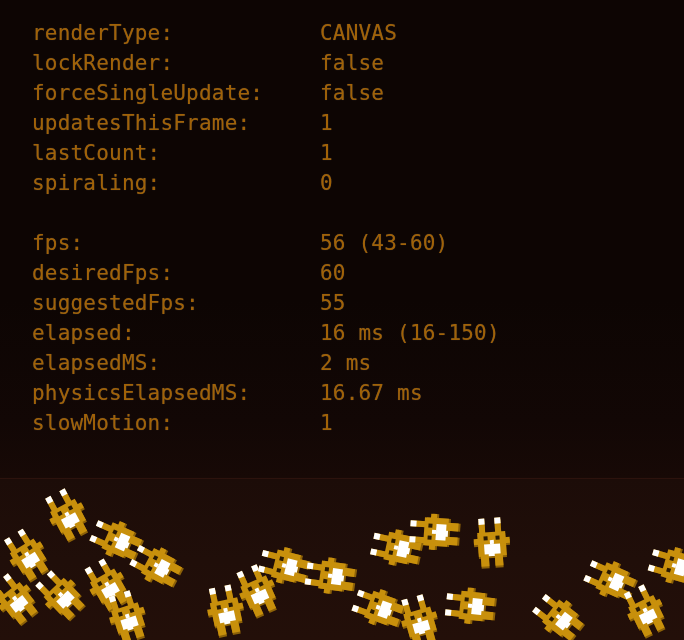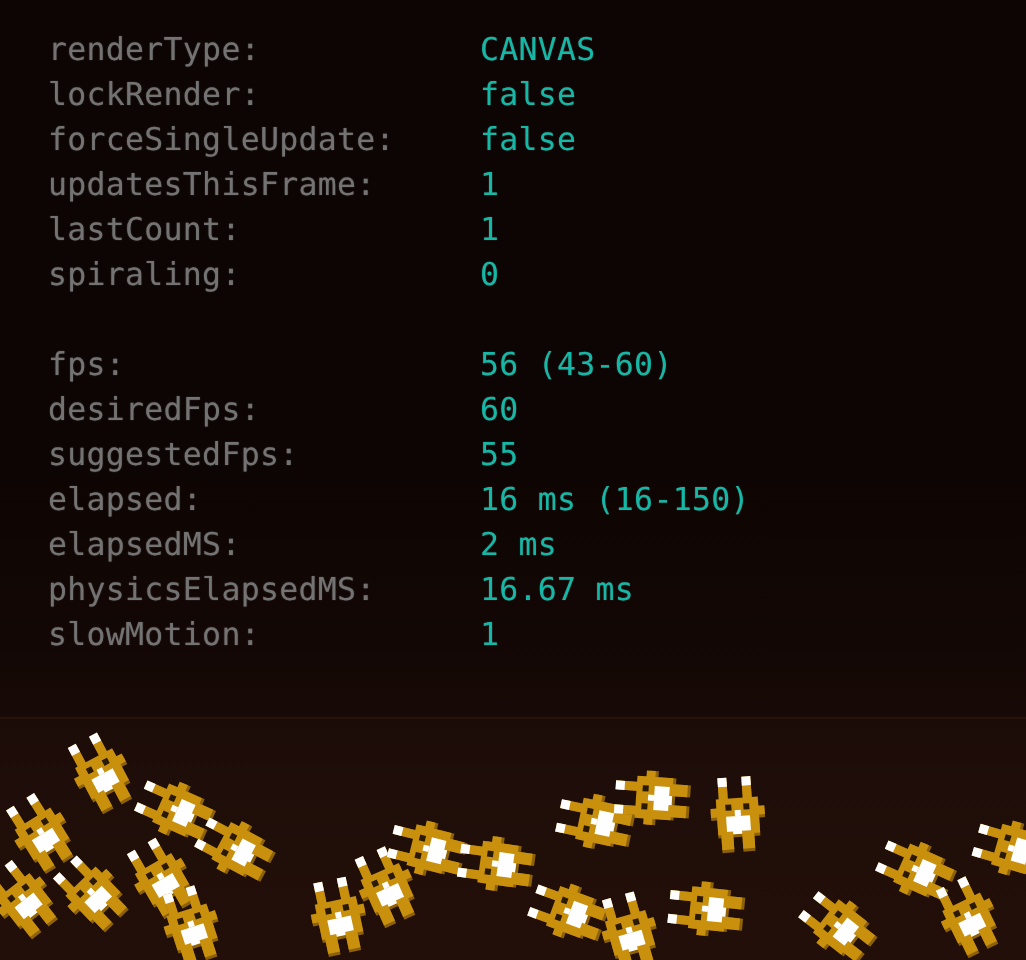--- a/index.html
+++ b/index.html
@@ -63,23 +63,23 @@
     font-size: 21px;
     line-height: 30px;
     letter-spacing: .2px;
     white-space: pre;
     text-shadow: 0 0 1px rgba(255,255,255,.25);
   }
   .stat-row { display: block; height: 30px; }
   .stat-key {
     display: inline-block;
     width: 288px;
-    color: #737373;
-  }
-  .stat-val { color: #14b8a6; }
+    color: #a16207;
+  }
+  .stat-val { color: #a16207; }
   .stat-spacer { display: block; height: 30px; }
 </style>
 </head>
 <body>
 
 <div id="stage">
 
   <div id="game-backdrop"></div>
   <div id="band-seam"></div>
 

